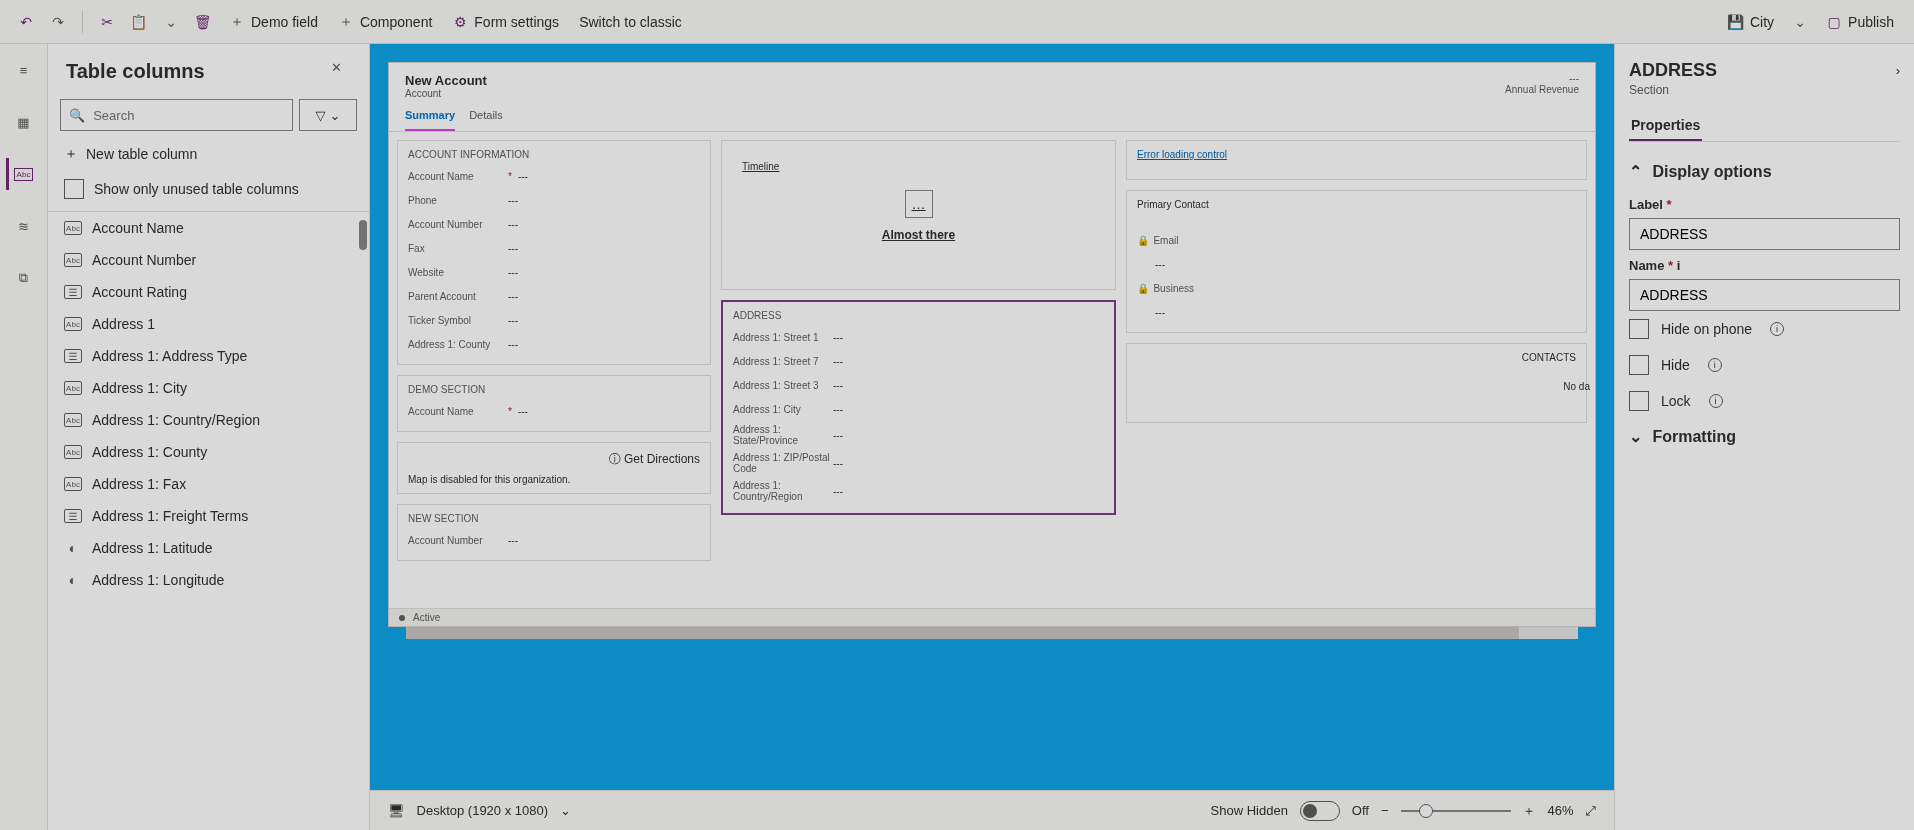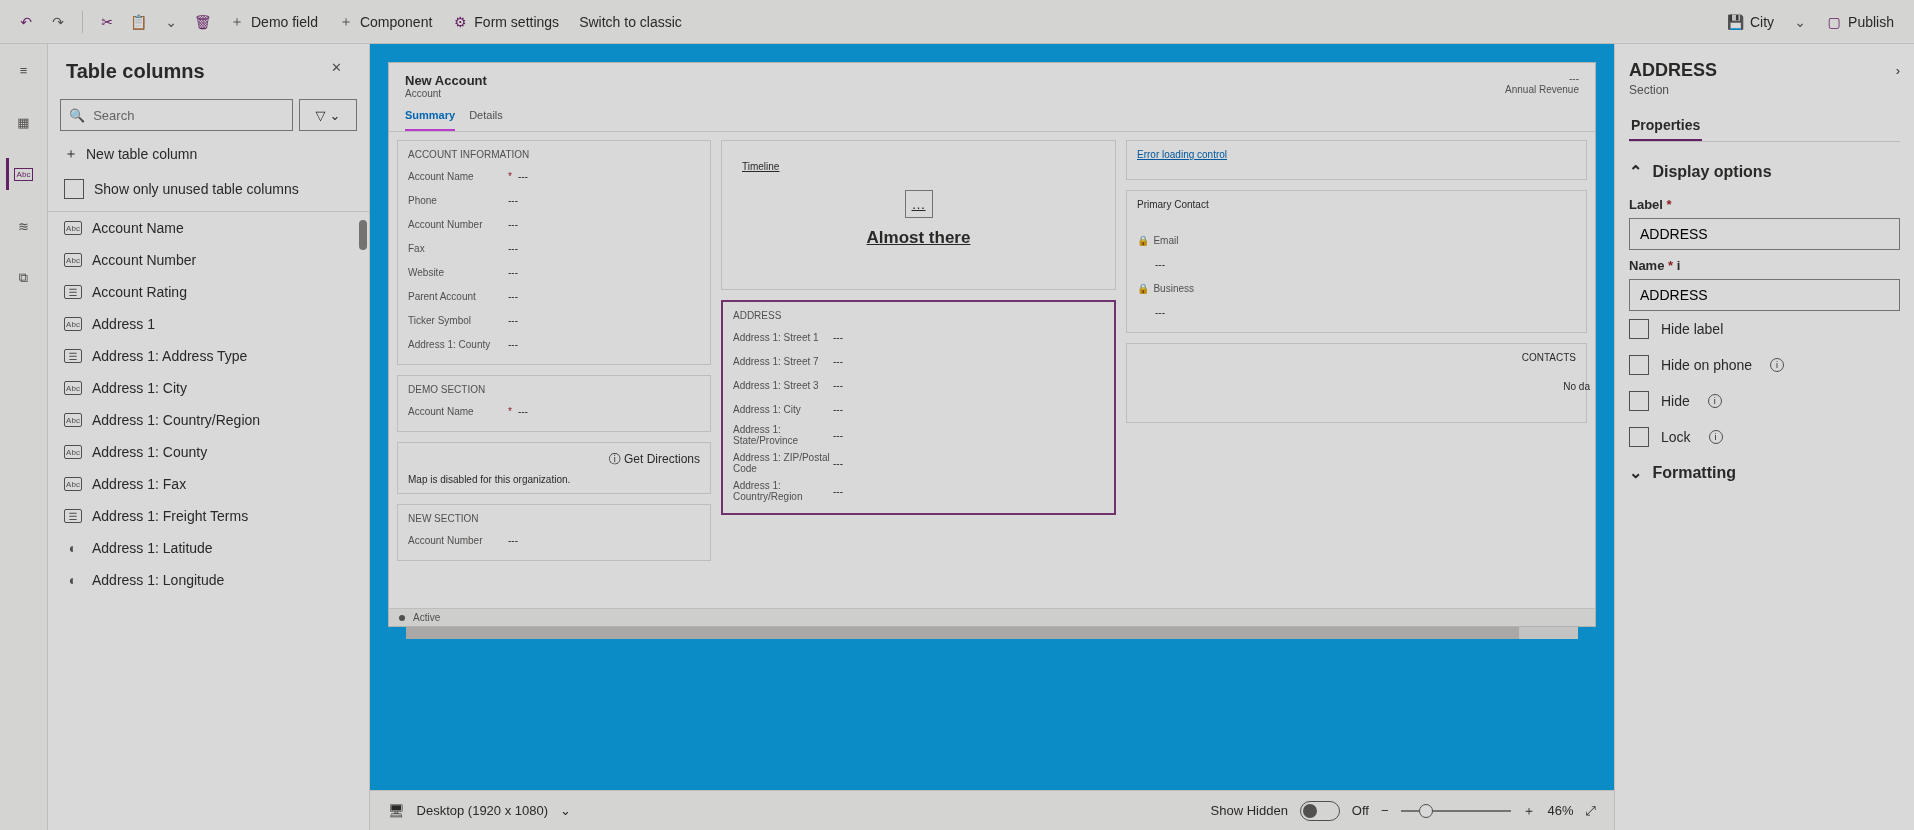--- a/index.html
+++ b/index.html
@@ -312,21 +312,21 @@
                     <span class="flabel">Account Number</span>
                     <span class="fval">---</span>
                   </div>
                 </div>
             </div>
           </div>
           <div class="formcol c2">
             <div class="section timeline" style="height:150px;">
               <div style="text-align:left">Timeline</div>
               <div class="tl-icon">…</div>
-              <div style="font-size:17px;font-weight:600;color:#323130;">Almost there</div>
+              <div style="font-size:12px;font-weight:600;color:#323130;">Almost there</div>
             </div>
             <div class="section selected addr">
               <div class="sec-title">ADDRESS</div>
               <div id="addr-fields">
                   <div class="fld">
                     <span class="flabel">Address 1: Street 1</span>
                     <span class="fval">---</span>
                   </div>
                   <div class="fld">
                     <span class="flabel">Address 1: Street 7</span>
@@ -425,24 +425,20 @@
     <div class="accordion-hdr">
       <span>⌃</span>
       <span>Display options</span>
     </div>
     <div class="plabel"><span>Label</span> <span class="req-star">*</span></div>
     <input class="pinput" value="ADDRESS" style="">
     <div class="plabel"><span>Name</span> <span class="req-star">*</span> <span class="info">i</span></div>
     <input class="pinput" value="ADDRESS" style="">
     <div class="pchk">
         <span class="box"></span>
-        <span>Hide label</span>
-      </div>
-    <div class="pchk">
-        <span class="box"></span>
         <span>Hide on phone</span>
         <span class="info">i</span>
       </div>
     <div class="pchk">
         <span class="box"></span>
         <span>Hide</span>
         <span class="info">i</span>
       </div>
     <div class="pchk">
         <span class="box"></span>

